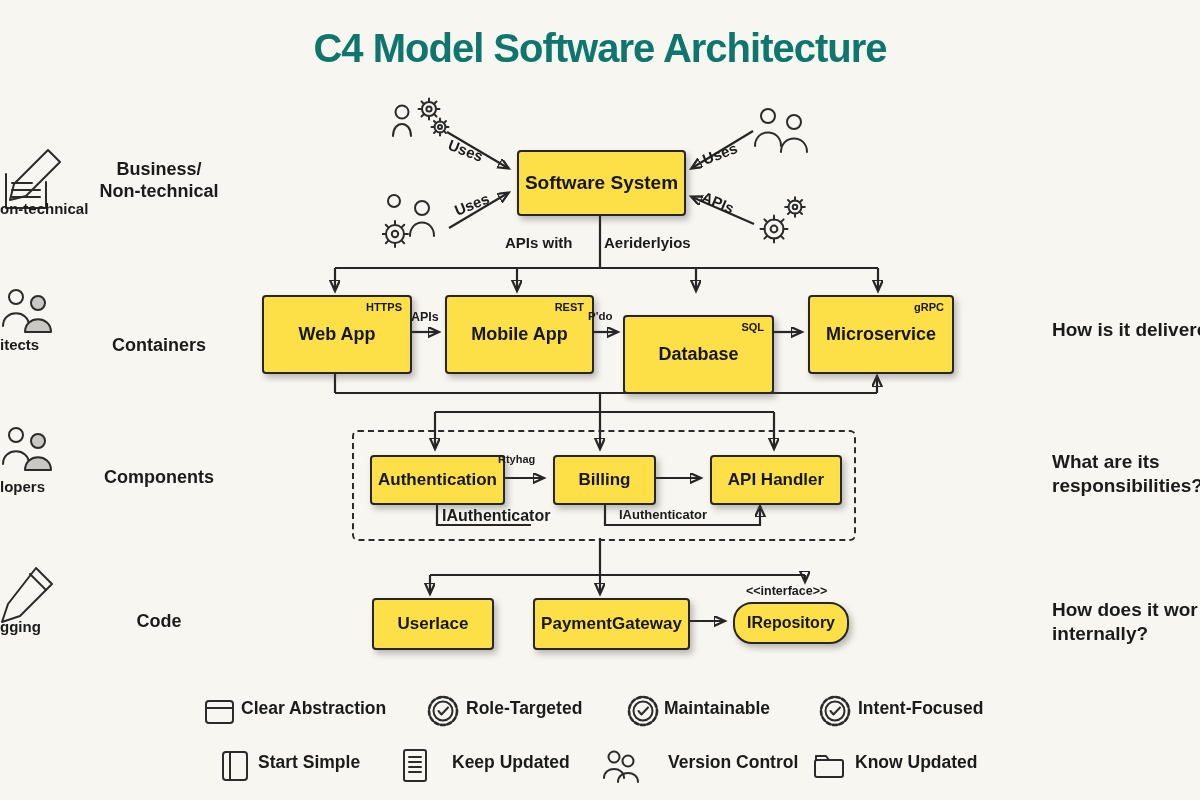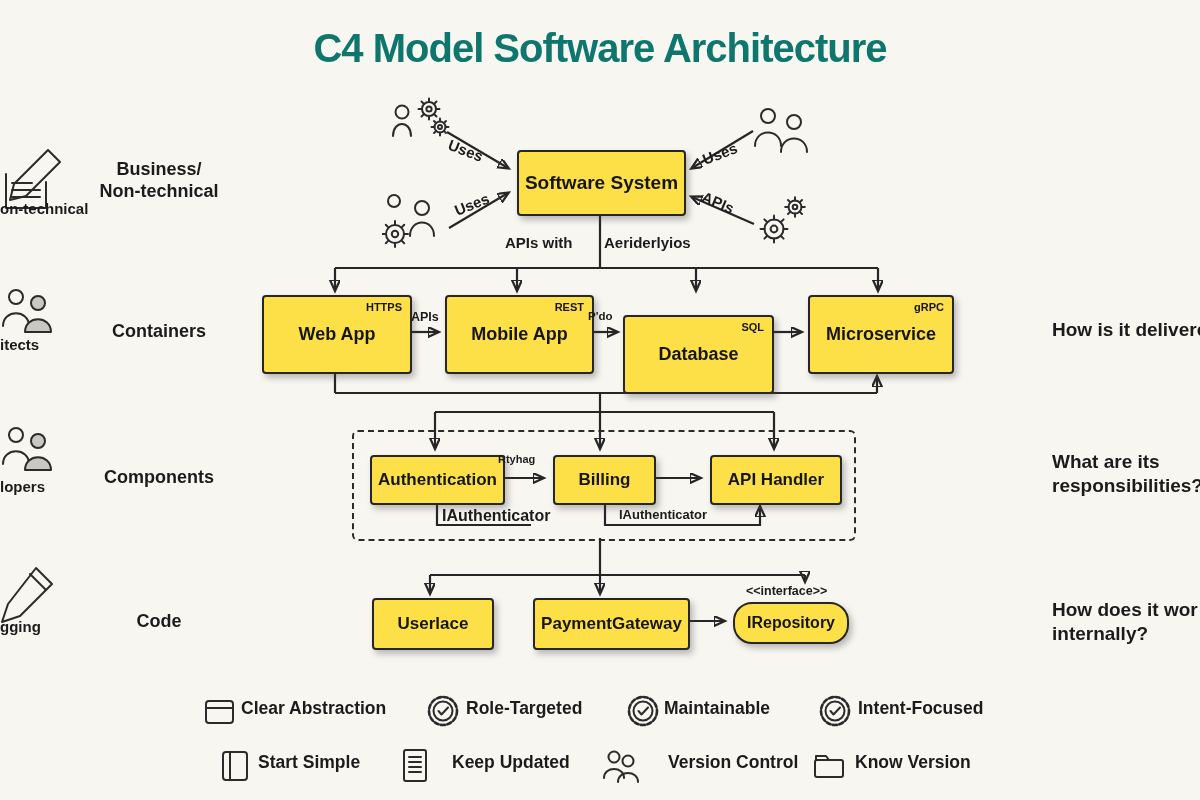--- a/index.html
+++ b/index.html
@@ -238,21 +238,21 @@
 
   <span class="ic" style="left:0px;top:286px;">
     <svg class="sk" width="58" height="56" viewBox="0 0 58 56">
       <circle cx="16" cy="11" r="7"></circle>
         <path d="M3,40 C3,23 29,23 29,40"></path>
       <circle class="fillg" cx="38" cy="17" r="7"></circle>
         <path class="fillg" d="M25,46 C25,29 51,29 51,46 Z"></path>
     </svg>
   </span>
   <span class="railCaption" style="top:336px;">itects</span>
-  <div class="railName" style="top:320px;">Containers</div>
+  <div class="railName" style="top:334px;">Containers</div>
 
   <span class="ic" style="left:0px;top:424px;">
     <svg class="sk" width="58" height="56" viewBox="0 0 58 56">
       <circle cx="16" cy="11" r="7"></circle>
         <path d="M3,40 C3,23 29,23 29,40"></path>
       <circle class="fillg" cx="38" cy="17" r="7"></circle>
         <path class="fillg" d="M25,46 C25,29 51,29 51,46 Z"></path>
     </svg>
   </span>
   <span class="railCaption" style="top:478px;">lopers</span>
@@ -340,15 +340,15 @@
       </svg>
   </span>
   <span class="badgeLabel" style="left:645px;top:752px;margin-left:23px;">Version Control</span>
 
   <span class="ic" style="left:812px;top:750px;">
     <svg class="sk" width="34" height="30" viewBox="0 0 34 30">
         <path d="M4,10 L4,6 L14,6 L17,10"></path>
         <rect x="3" y="10" width="28" height="17" rx="2"></rect>
       </svg>
   </span>
-  <span class="badgeLabel" style="left:855px;top:752px;">Know Version</span>
+  <span class="badgeLabel" style="left:855px;top:752px;">Know Updated</span>
 
 </div>
 
 </body></html>

